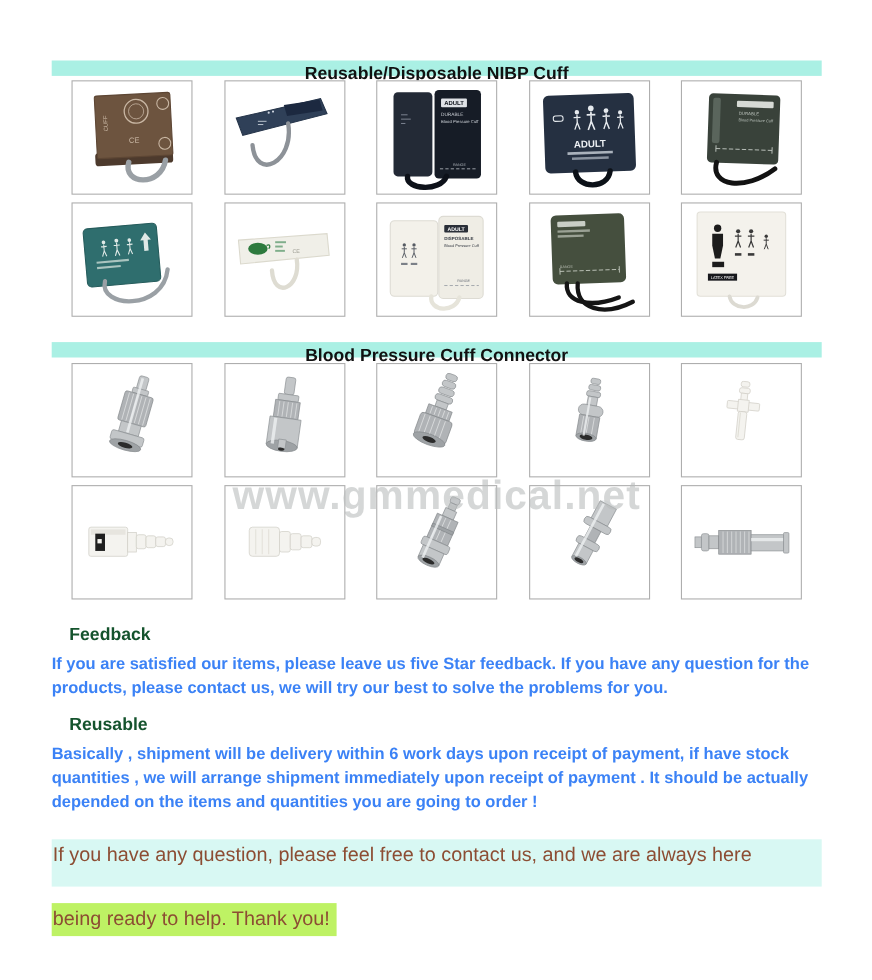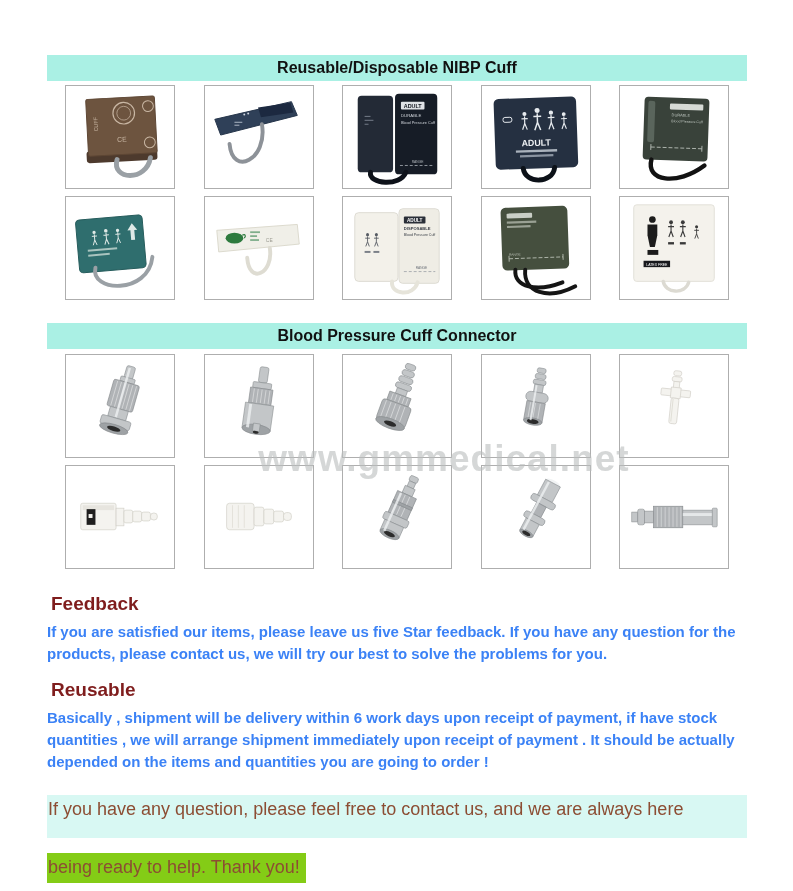--- a/index.html
+++ b/index.html
@@ -3,48 +3,48 @@
 <meta charset="utf-8">
 <style>
   html,body{margin:0;padding:0;}
   body{
     width:793px;height:891px;overflow:hidden;background:#ffffff;
     font-family:"Liberation Sans","DejaVu Sans",sans-serif;
     -webkit-font-smoothing:antialiased;
   }
   .page{width:700px;margin:0 0 0 47px;padding-top:55px;position:relative;}
   .banner{
-    background:#aaf0e4;height:26px;line-height:26px;text-align:center;
+    background:#aaf0e4;height:14px;line-height:26px;text-align:center;
     font-size:16px;font-weight:bold;color:#111;
   }
   .banner2{margin-top:23px;}
   .pgrid{display:flex;justify-content:space-between;padding:0 18px;}
   .row1{margin-top:4px;}
   .rowgap{margin-top:7px;}
   .rowb{margin-top:5px;}
   .cell{
     width:108px;height:102px;border:1px solid #aeaeae;background:#fff;
     position:relative;overflow:hidden;
   }
   .cell svg{width:100%;height:100%;display:block;}
   .gridwrap{position:relative;}
   .watermark{
-    position:absolute;left:50%;top:84px;transform:translateX(-50%);
+    position:absolute;left:50%;top:100px;transform:translateX(-50%);
     font-size:37px;font-weight:bold;letter-spacing:1px;
-    color:rgba(185,188,188,0.6);white-space:nowrap;pointer-events:none;z-index:5;margin-left:47px;
-  }
-  .h1{font-size:19px;font-weight:bold;color:#7f1d1d;margin:24px 0 0 4px;}
+    color:rgba(185,188,188,0.6);white-space:nowrap;pointer-events:none;z-index:5;
+  }
+  .h1{font-size:16px;font-weight:bold;color:#14532d;margin:24px 0 0 16px;}
   .h1.rem{margin-top:14px;}
   .para{
     font-size:15px;font-weight:bold;color:#3b82f6;line-height:22px;
     margin:6px 0 0 0;
   }
   .closing{margin-top:22px;font-size:18px;color:#8c4d33;}
   .closing .l1{background:#d8f8f3;display:block;padding:4px 0 18px 1px;}
-  .closing .l2{background:#84cc16;display:inline-block;margin-top:15px;padding:4px 6px 5px 1px;}
+  .closing .l2{background:#bef264;display:inline-block;margin-top:15px;padding:4px 6px 5px 1px;}
   
   .ms{fill:#c3c6c8;stroke:#8b8f92;stroke-width:0.6;}
   .md{fill:#9ea2a5;stroke:#84888b;stroke-width:0.6;}
   .mk{fill:#b0b3b6;stroke:#84888b;stroke-width:0.6;}
   .hl{fill:#eef0f1;opacity:0.8;}
   .wp{fill:#f4f3ef;stroke:#d2d0c8;stroke-width:0.7;}
   .kn{stroke:#d8dadb;stroke-width:0.8;}
   text{font-family:"Liberation Sans",sans-serif;}
 </style>
 </head>

